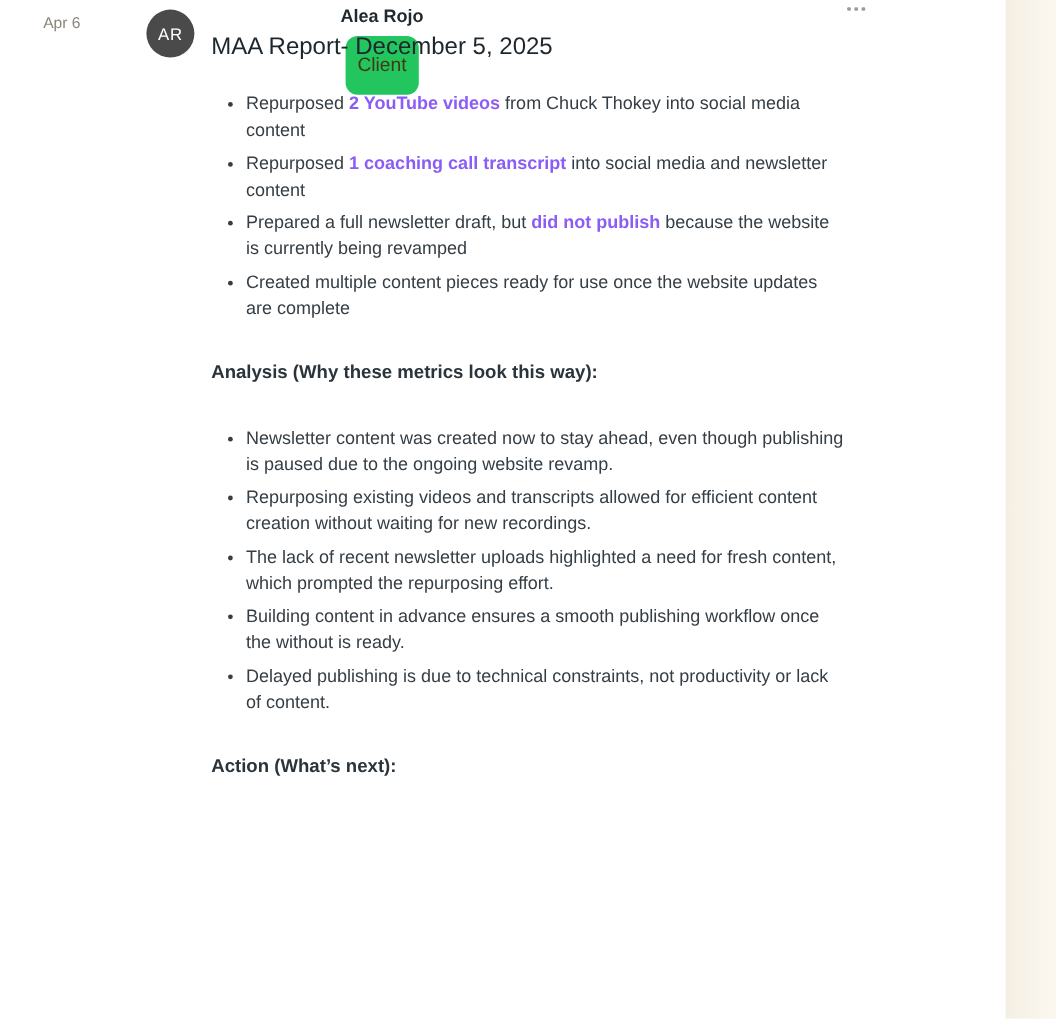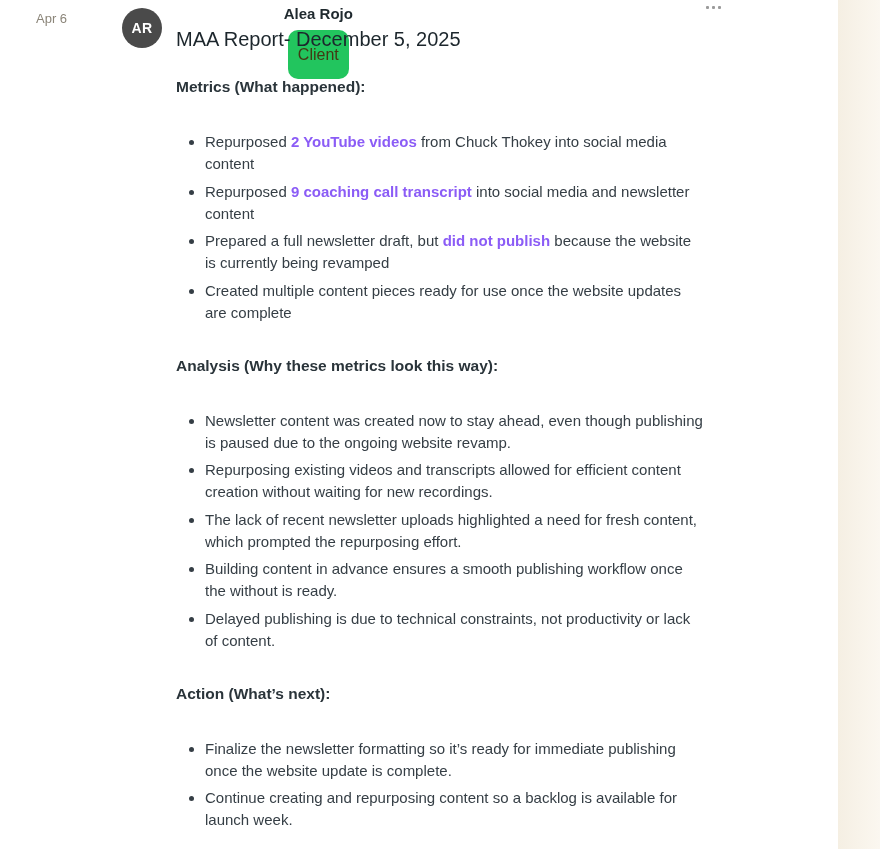--- a/index.html
+++ b/index.html
@@ -20,21 +20,21 @@
     position: absolute; left: 838px; top: 0;
     width: 42px; height: 849px;
     background: linear-gradient(to right, #f5efe3, #fbf7f0);
   }
 
   .avatar {
     position: absolute; left: 122px; top: 8px;
     width: 40px; height: 40px; border-radius: 50%;
     background: #4a4a4a; color: #ffffff;
     display: flex; align-items: center; justify-content: center;
-    font-size: 14px; font-weight: bold; letter-spacing: 0.5px;
+    font-size: 14px; font-weight: normal; letter-spacing: 0.5px;
     cursor: pointer;
   }
 
   .post-header { position: absolute; left: 176px; top: 5px; }
   .author-line { display: flex; align-items: center; gap: 8px; height: 19px; flex-direction: column; }
   .author-name { font-size: 15px; font-weight: bold; color: #1f292e; }
   .badge {
     display: inline-block;
     background: #22c55e; color: #433813;
     font-size: 16px; line-height: 17px;
@@ -93,35 +93,30 @@
     <div class="post-title">MAA Report- December 5, 2025</div>
   </div>
 
   <div class="more-menu">
     <span class="dot"></span>
     <span class="dot"></span>
     <span class="dot"></span>
   </div>
 
   <div class="post-body">
-      <p class="section-heading">Metrics (What happened):</p>
       <ul class="bullet-list">
         <li><span>Repurposed </span><strong>2 YouTube videos</strong><span> from Chuck Thokey into social media content</span></li>
-        <li><span>Repurposed </span><strong>9 coaching call transcript</strong><span> into social media and newsletter content</span></li>
+        <li><span>Repurposed </span><strong>1 coaching call transcript</strong><span> into social media and newsletter content</span></li>
         <li><span>Prepared a full newsletter draft, but </span><strong>did not publish</strong><span> because the website is currently being revamped</span></li>
         <li><span>Created multiple content pieces ready for use once the website updates are complete</span></li>
       </ul>
       <p class="section-heading">Analysis (Why these metrics look this way):</p>
       <ul class="bullet-list">
         <li><span>Newsletter content was created now to stay ahead, even though publishing is paused due to the ongoing website revamp.</span></li>
         <li><span>Repurposing existing videos and transcripts allowed for efficient content creation without waiting for new recordings.</span></li>
         <li><span>The lack of recent newsletter uploads highlighted a need for fresh content, which prompted the repurposing effort.</span></li>
         <li><span>Building content in advance ensures a smooth publishing workflow once the without is ready.</span></li>
         <li><span>Delayed publishing is due to technical constraints, not productivity or lack of content.</span></li>
       </ul>
       <p class="section-heading">Action (What’s next):</p>
-      <ul class="bullet-list">
-        <li><span>Finalize the newsletter formatting so it’s ready for immediate publishing once the website update is complete.</span></li>
-        <li><span>Continue creating and repurposing content so a backlog is available for launch week.</span></li>
-      </ul>
     </div>
 
 </div>
 
 </body></html>

